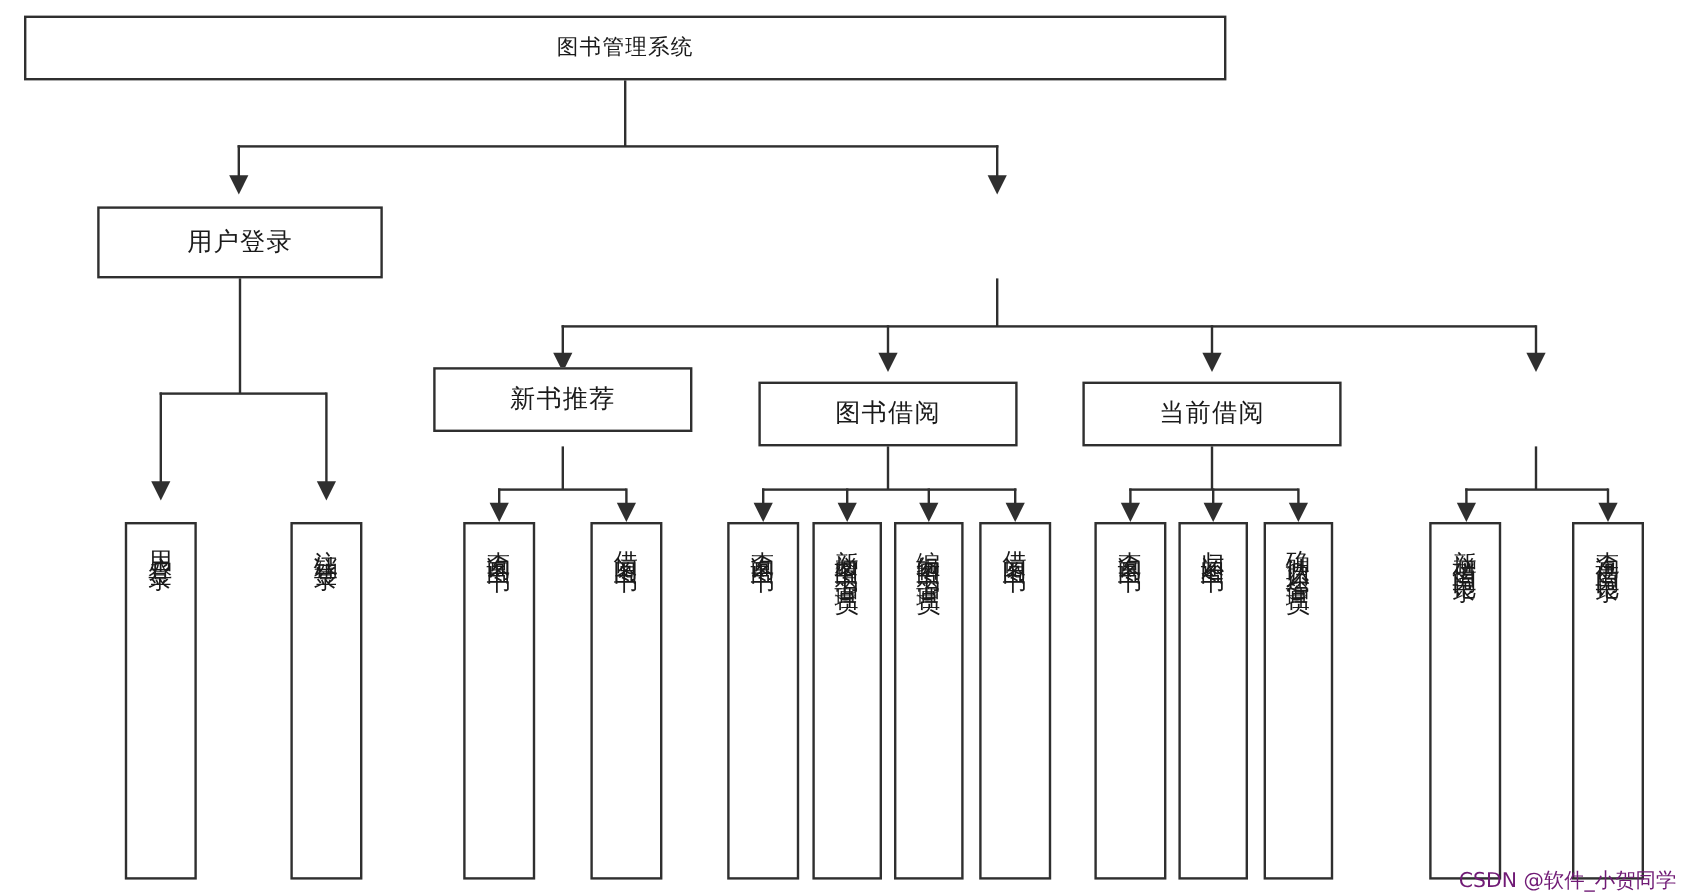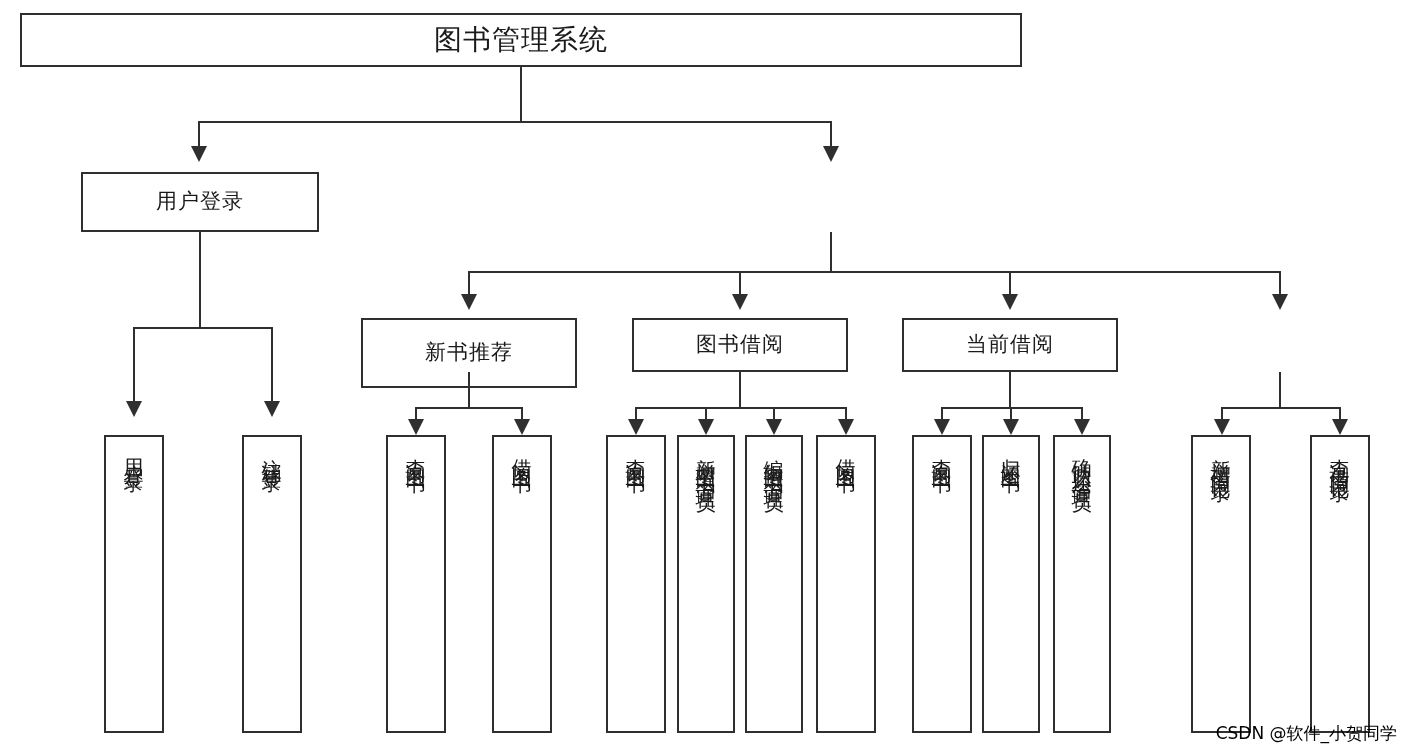--- a/index.html
+++ b/index.html
@@ -33,21 +33,21 @@
     font-size: 21px;
     line-height: 1.1;
     letter-spacing: 1px;
     white-space: nowrap;
   }
   
   .node.root {
     border-width: 2px;
   }
   .node.root .label {
-    font-size: 28px;
+    font-size: 18px;
   }
   .node.level2 .label {
     font-size: 21px;
   }
   
   .node.leaf {
     align-items: flex-start;
     justify-content: center;
     padding-top: 6px;
   }
@@ -78,21 +78,21 @@
     border-left: 8px solid transparent;
     border-right: 8px solid transparent;
     border-top: 16px solid #2f2f2f;
   }
   
   #watermark {
     position: absolute;
     right: 8px;
     bottom: 2px;
     font-size: 17px;
-    color: #000000;
+    color: #701a75;
     font-family: "DejaVu Sans", "Liberation Sans", sans-serif;
     white-space: nowrap;
     pointer-events: none;
   }
 </style>
 </head>
 <body>
 
 <div id="canvas">
 
@@ -130,21 +130,21 @@
 
   <div class="vline" style="left:739px; top:271px; width:2px; height:26px;"></div>
   <div class="arrow" style="left:732px; top:294px;"></div>
 
   <div class="vline" style="left:1009px; top:271px; width:2px; height:26px;"></div>
   <div class="arrow" style="left:1002px; top:294px;"></div>
 
   <div class="vline" style="left:1279px; top:271px; width:2px; height:26px;"></div>
   <div class="arrow" style="left:1272px; top:294px;"></div>
 
-  <div class="node level3" style="left:361px; top:318px; width:216px; height:70px;">
+  <div class="node level3" style="left:361px; top:306px; width:216px; height:54px;">
     <span class="label">新书推荐</span>
   </div>
   <div class="node level3" style="left:902px; top:318px; width:216px; height:54px;">
     <span class="label">当前借阅</span>
   </div>
   <div class="node level3" style="left:632px; top:318px; width:216px; height:54px;">
     <span class="label">图书借阅</span>
   </div>
 
   <div class="vline" style="left:468px; top:372px; width:2px; height:36px;"></div>

